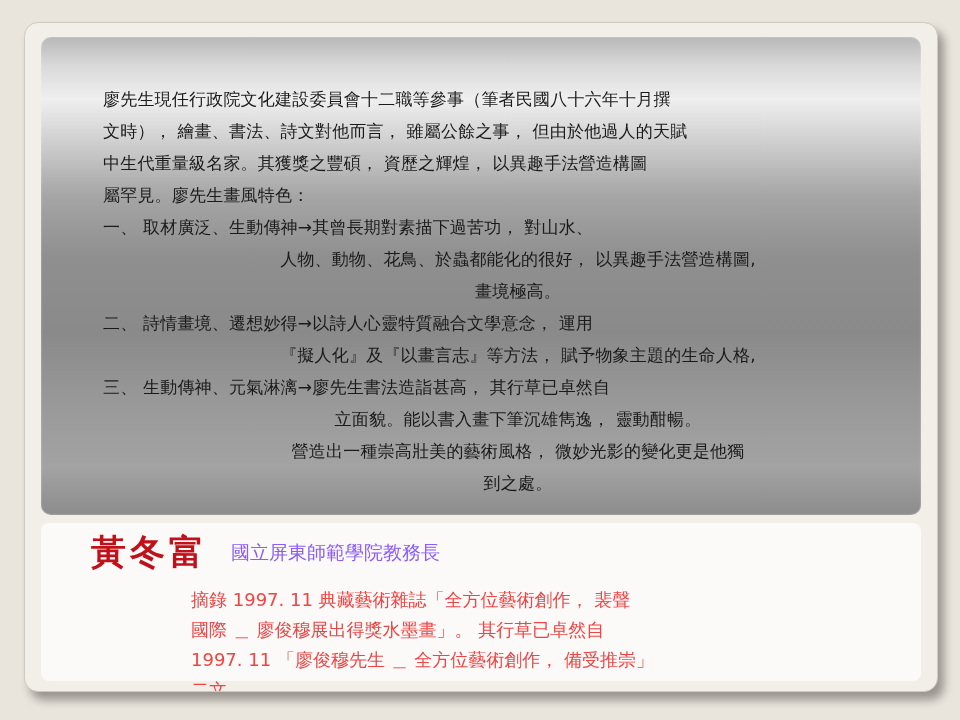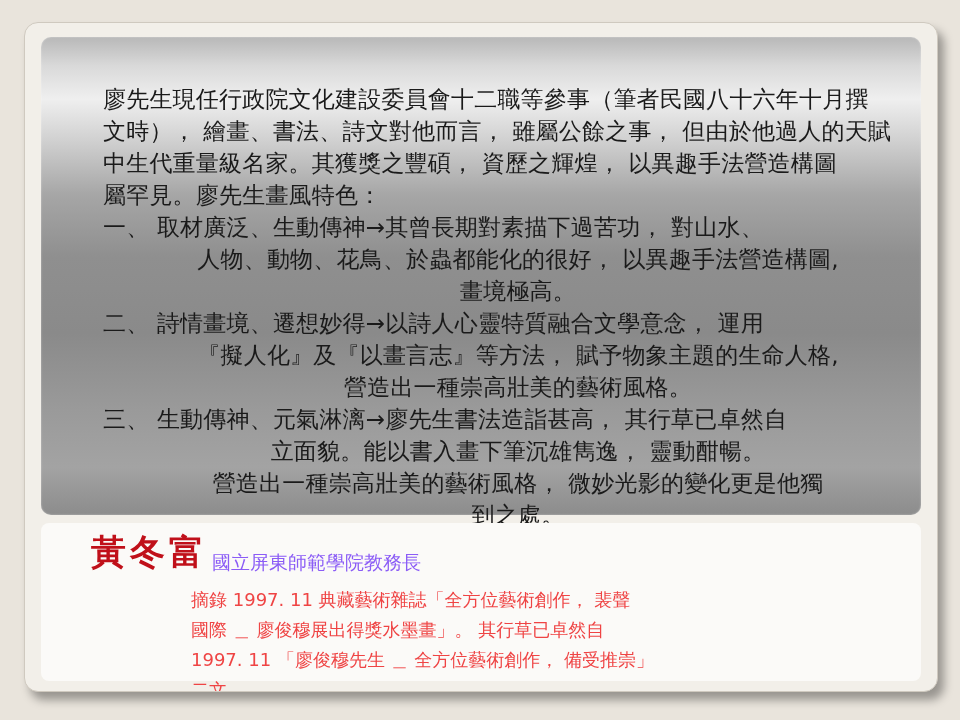--- a/index.html
+++ b/index.html
@@ -45,21 +45,21 @@
         #a3a3a3 90%,
         #8c8c8c 100%);
     box-shadow: inset 0 0 2px rgba(255,255,255,0.5);
   }
   .body-text {
     position: absolute;
     left: 62px;
     top: 46px;
     width: 800px;
     color: #1a1a1a;
-    font-size: 23px;
+    font-size: 17px;
     line-height: 32px;
     font-family: "DejaVu Sans", "Liberation Sans", sans-serif;
     letter-spacing: 0.2px;
   }
   .body-text p {
     margin: 0;
     white-space: pre-wrap;
   }
   .indent-1 {
     padding-left: 30px;
@@ -73,22 +73,22 @@
     width: 880px;
     height: 158px;
     background: #fbfaf8;
     border-radius: 8px;
   }
   .author-row {
     position: absolute;
     left: 50px;
     top: 6px;
     display: flex;
-    align-items: flex-end;
-    gap: 4px;
+    align-items: center;
+    gap: 23px;
   }
   .author-name {
     color: #c0101a;
     font-size: 35px;
     font-weight: bold;
     letter-spacing: 4px;
     font-family: "DejaVu Serif", "Liberation Serif", serif;
   }
   .author-title {
     color: #8b5cf6;
@@ -118,21 +118,20 @@
     <div class="body-text">
       <p>廖先生現任行政院文化建設委員會十二職等參事（筆者民國八十六年十月撰</p>
       <p>文時）， 繪畫、書法、詩文對他而言， 雖屬公餘之事， 但由於他過人的天賦</p>
       <p>中生代重量級名家。其獲獎之豐碩， 資歷之輝煌， 以異趣手法營造構圖</p>
       <p>屬罕見。廖先生畫風特色：</p>
       <p>一、 取材廣泛、生動傳神→其曾長期對素描下過苦功， 對山水、</p>
       <p class="indent-1">人物、動物、花鳥、於蟲都能化的很好， 以異趣手法營造構圖,</p>
       <p class="indent-1">畫境極高。</p>
       <p>二、 詩情畫境、遷想妙得→以詩人心靈特質融合文學意念， 運用</p>
       <p class="indent-1">『擬人化』及『以畫言志』等方法， 賦予物象主題的生命人格,</p>
-      <p class="indent-1">營造出一種崇高壯美的藝術風格。</p>
       <p>三、 生動傳神、元氣淋漓→廖先生書法造詣甚高， 其行草已卓然自</p>
       <p class="indent-1">立面貌。能以書入畫下筆沉雄雋逸， 靈動酣暢。</p>
       <p class="indent-1">營造出一種崇高壯美的藝術風格， 微妙光影的變化更是他獨</p>
       <p class="indent-1">到之處。</p>
     </div>
   </div>
 
   <div class="footer">
     <div class="author-row">
       <span class="author-name">黃冬富</span>

